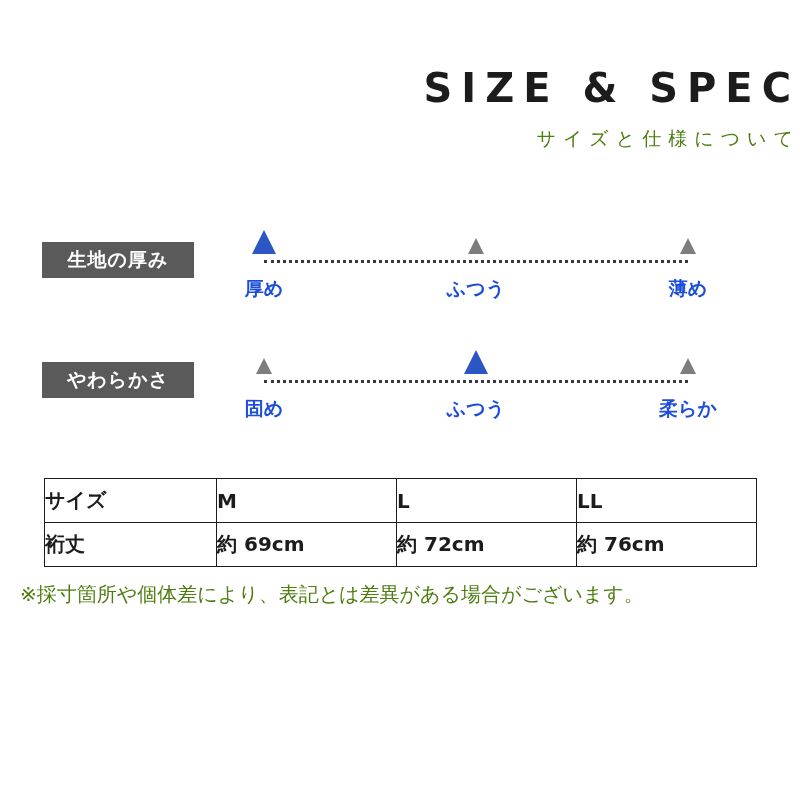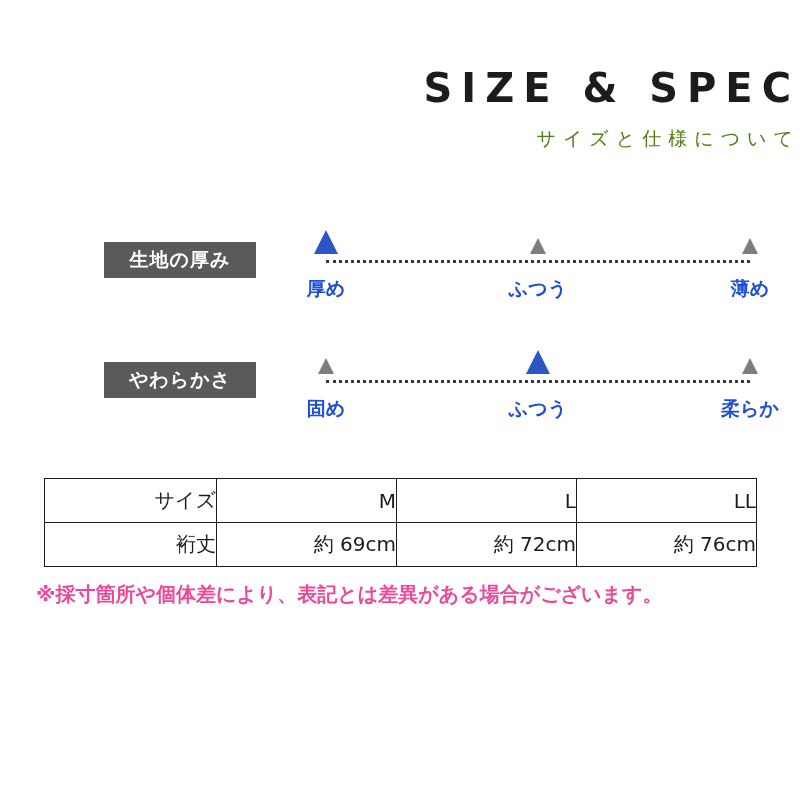--- a/index.html
+++ b/index.html
@@ -40,21 +40,21 @@
     font-size: 19px;
     letter-spacing: 7px;
     color: #4d7c0f;
     font-weight: normal;
     font-family: "DejaVu Sans", sans-serif;
   }
 
   
   .scales {
     margin-top: 62px;
-    padding-left: 104px;
+    padding-left: 42px;
   }
   .scale-row {
     position: relative;
     height: 120px;
   }
   .scale-label {
     position: absolute;
     left: 0;
     top: 28px;
     width: 152px;
@@ -138,38 +138,38 @@
   }
   table.spec {
     border-collapse: collapse;
     width: 100%;
     table-layout: fixed;
   }
   table.spec th,
   table.spec td {
     border: 1px solid #1c1c1c;
     height: 43px;
-    text-align: right;
+    text-align: left;
     font-size: 20px;
-    font-weight: normal;
+    font-weight: bold;
     color: #1c1c1c;
     font-family: "DejaVu Sans", sans-serif;
     padding: 0;
   }
   table.spec col.c0 { width: 172px; }
   table.spec col.c1 { width: 180px; }
   table.spec col.c2 { width: 180px; }
   table.spec col.c3 { width: 180px; }
 
   .note {
     margin-top: 14px;
-    padding-left: 36px;
+    padding-left: 20px;
     font-size: 20px;
-    font-weight: bold;
-    color: #ec4899;
+    font-weight: normal;
+    color: #4d7c0f;
     letter-spacing: 0px;
     font-family: "DejaVu Sans", sans-serif;
   }
 </style>
 </head>
 <body>
 
 <div class="page">
 
   <div class="header">

